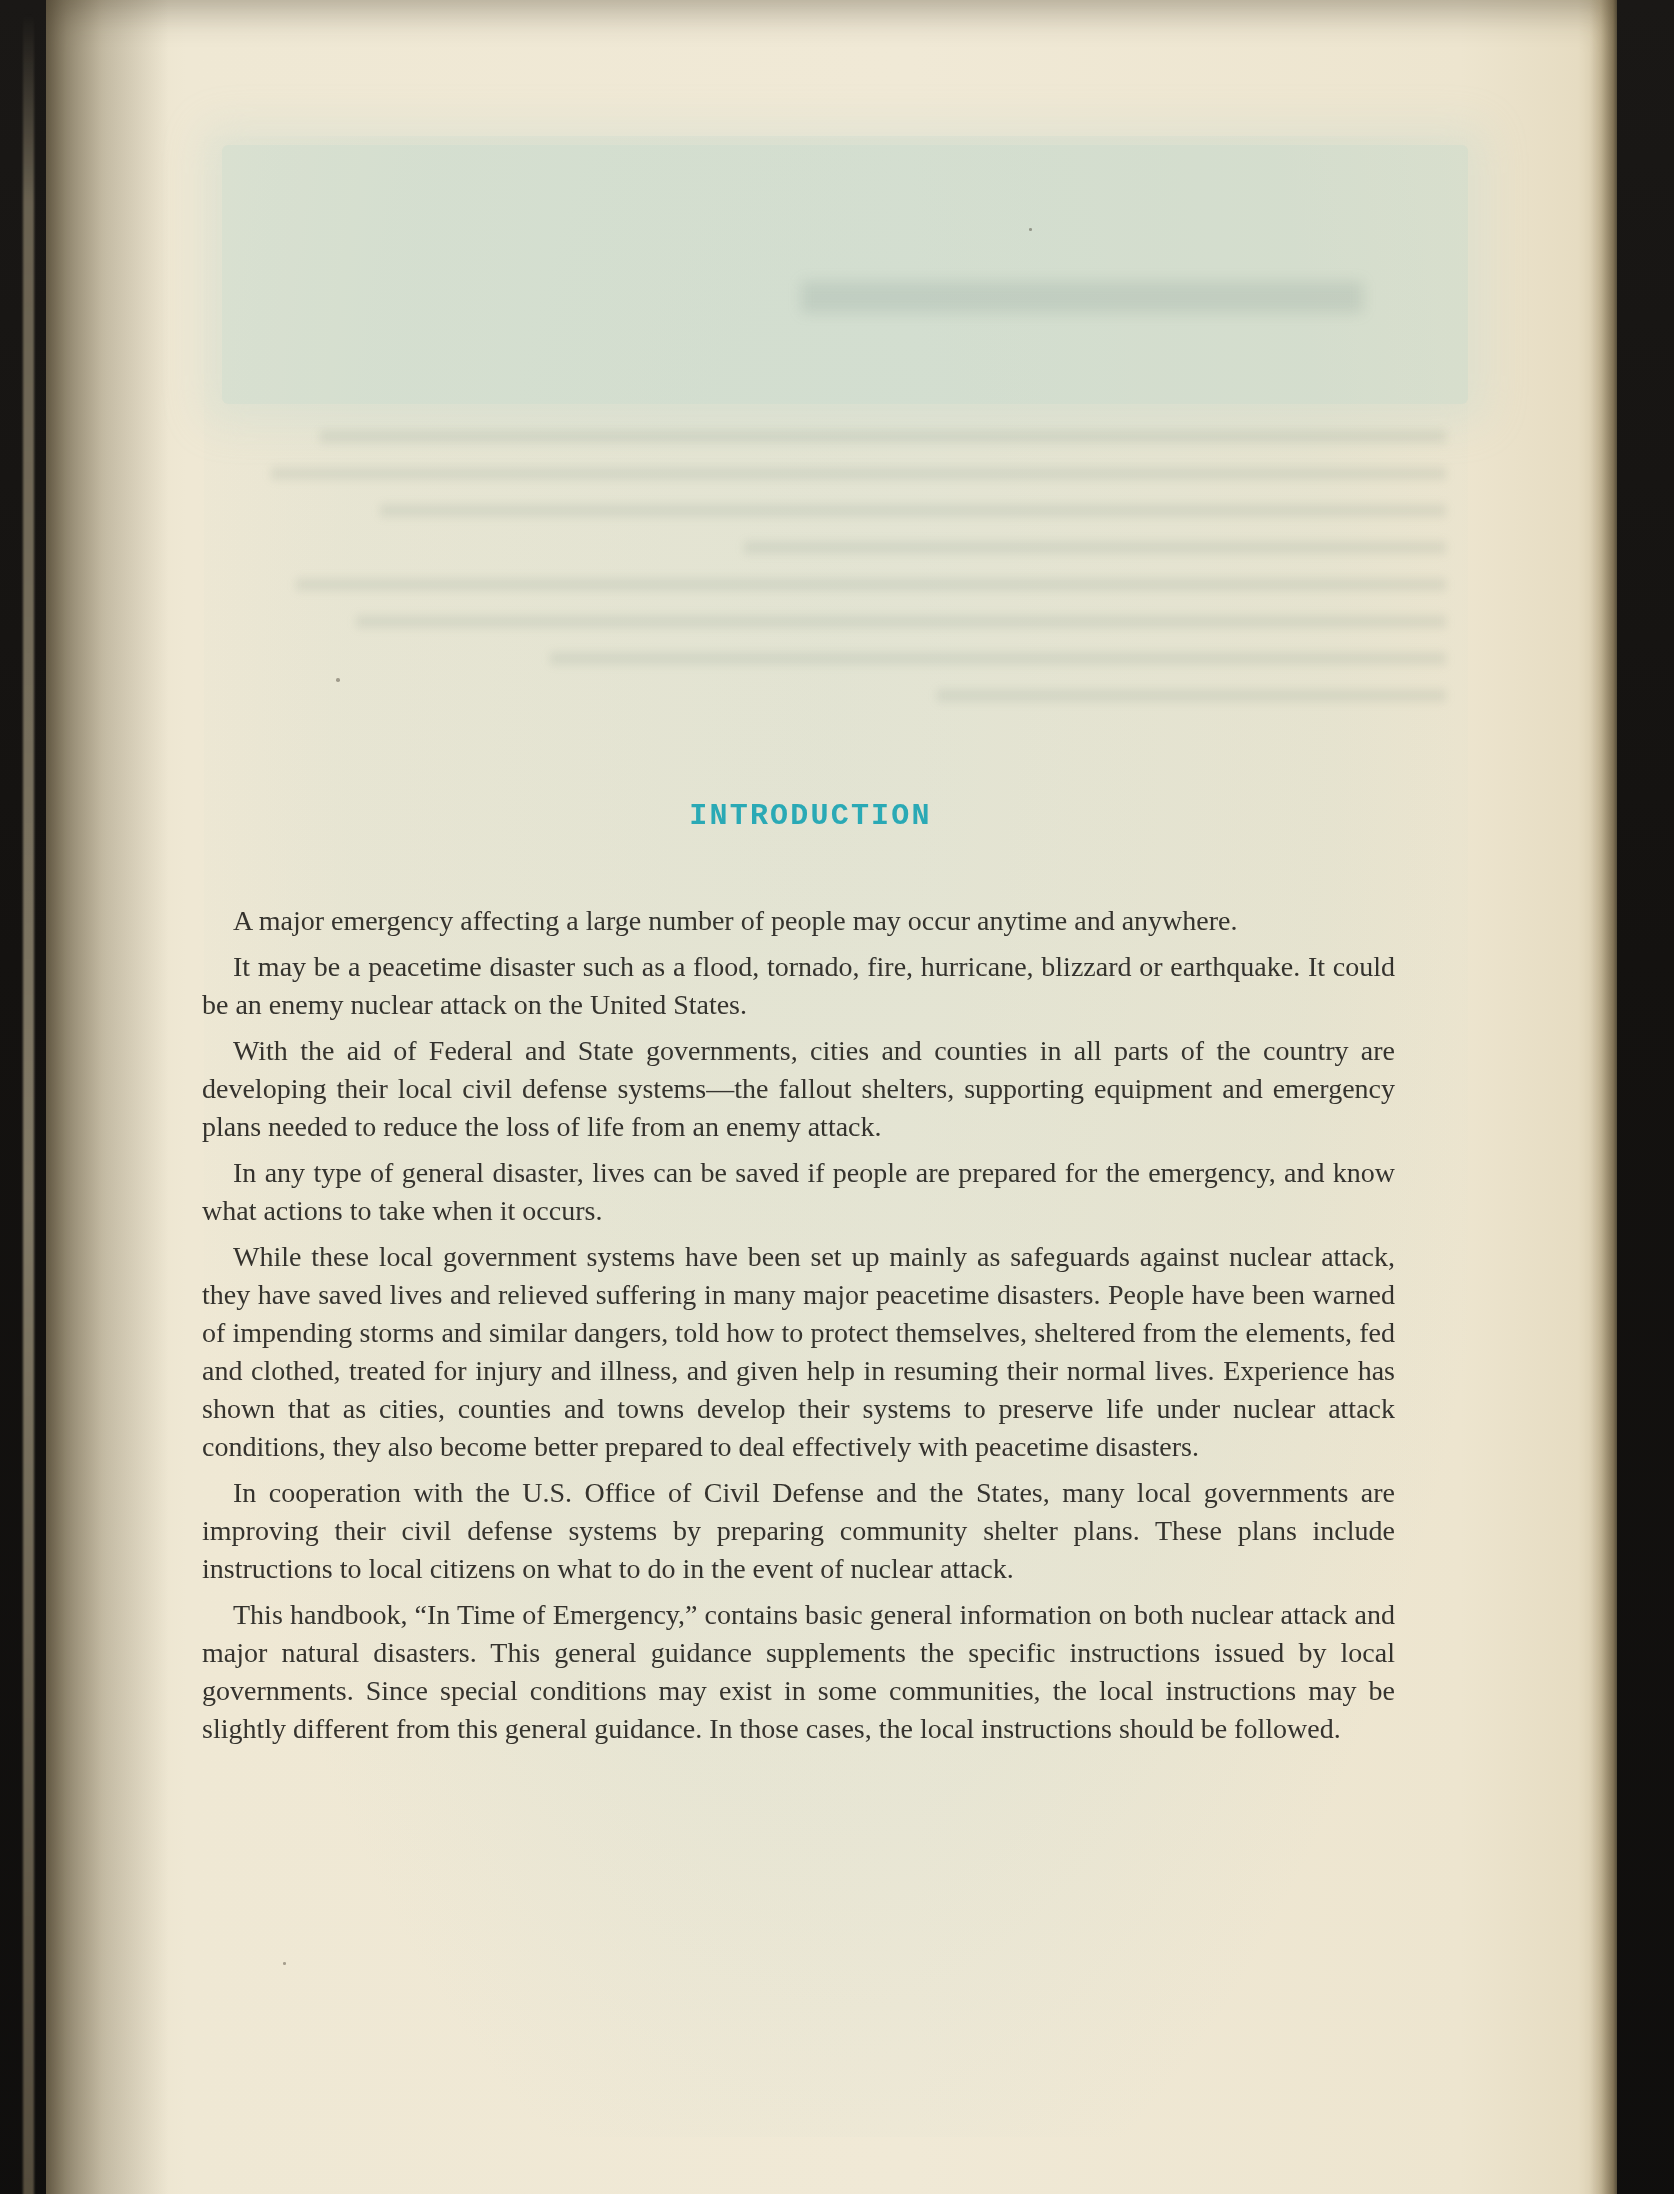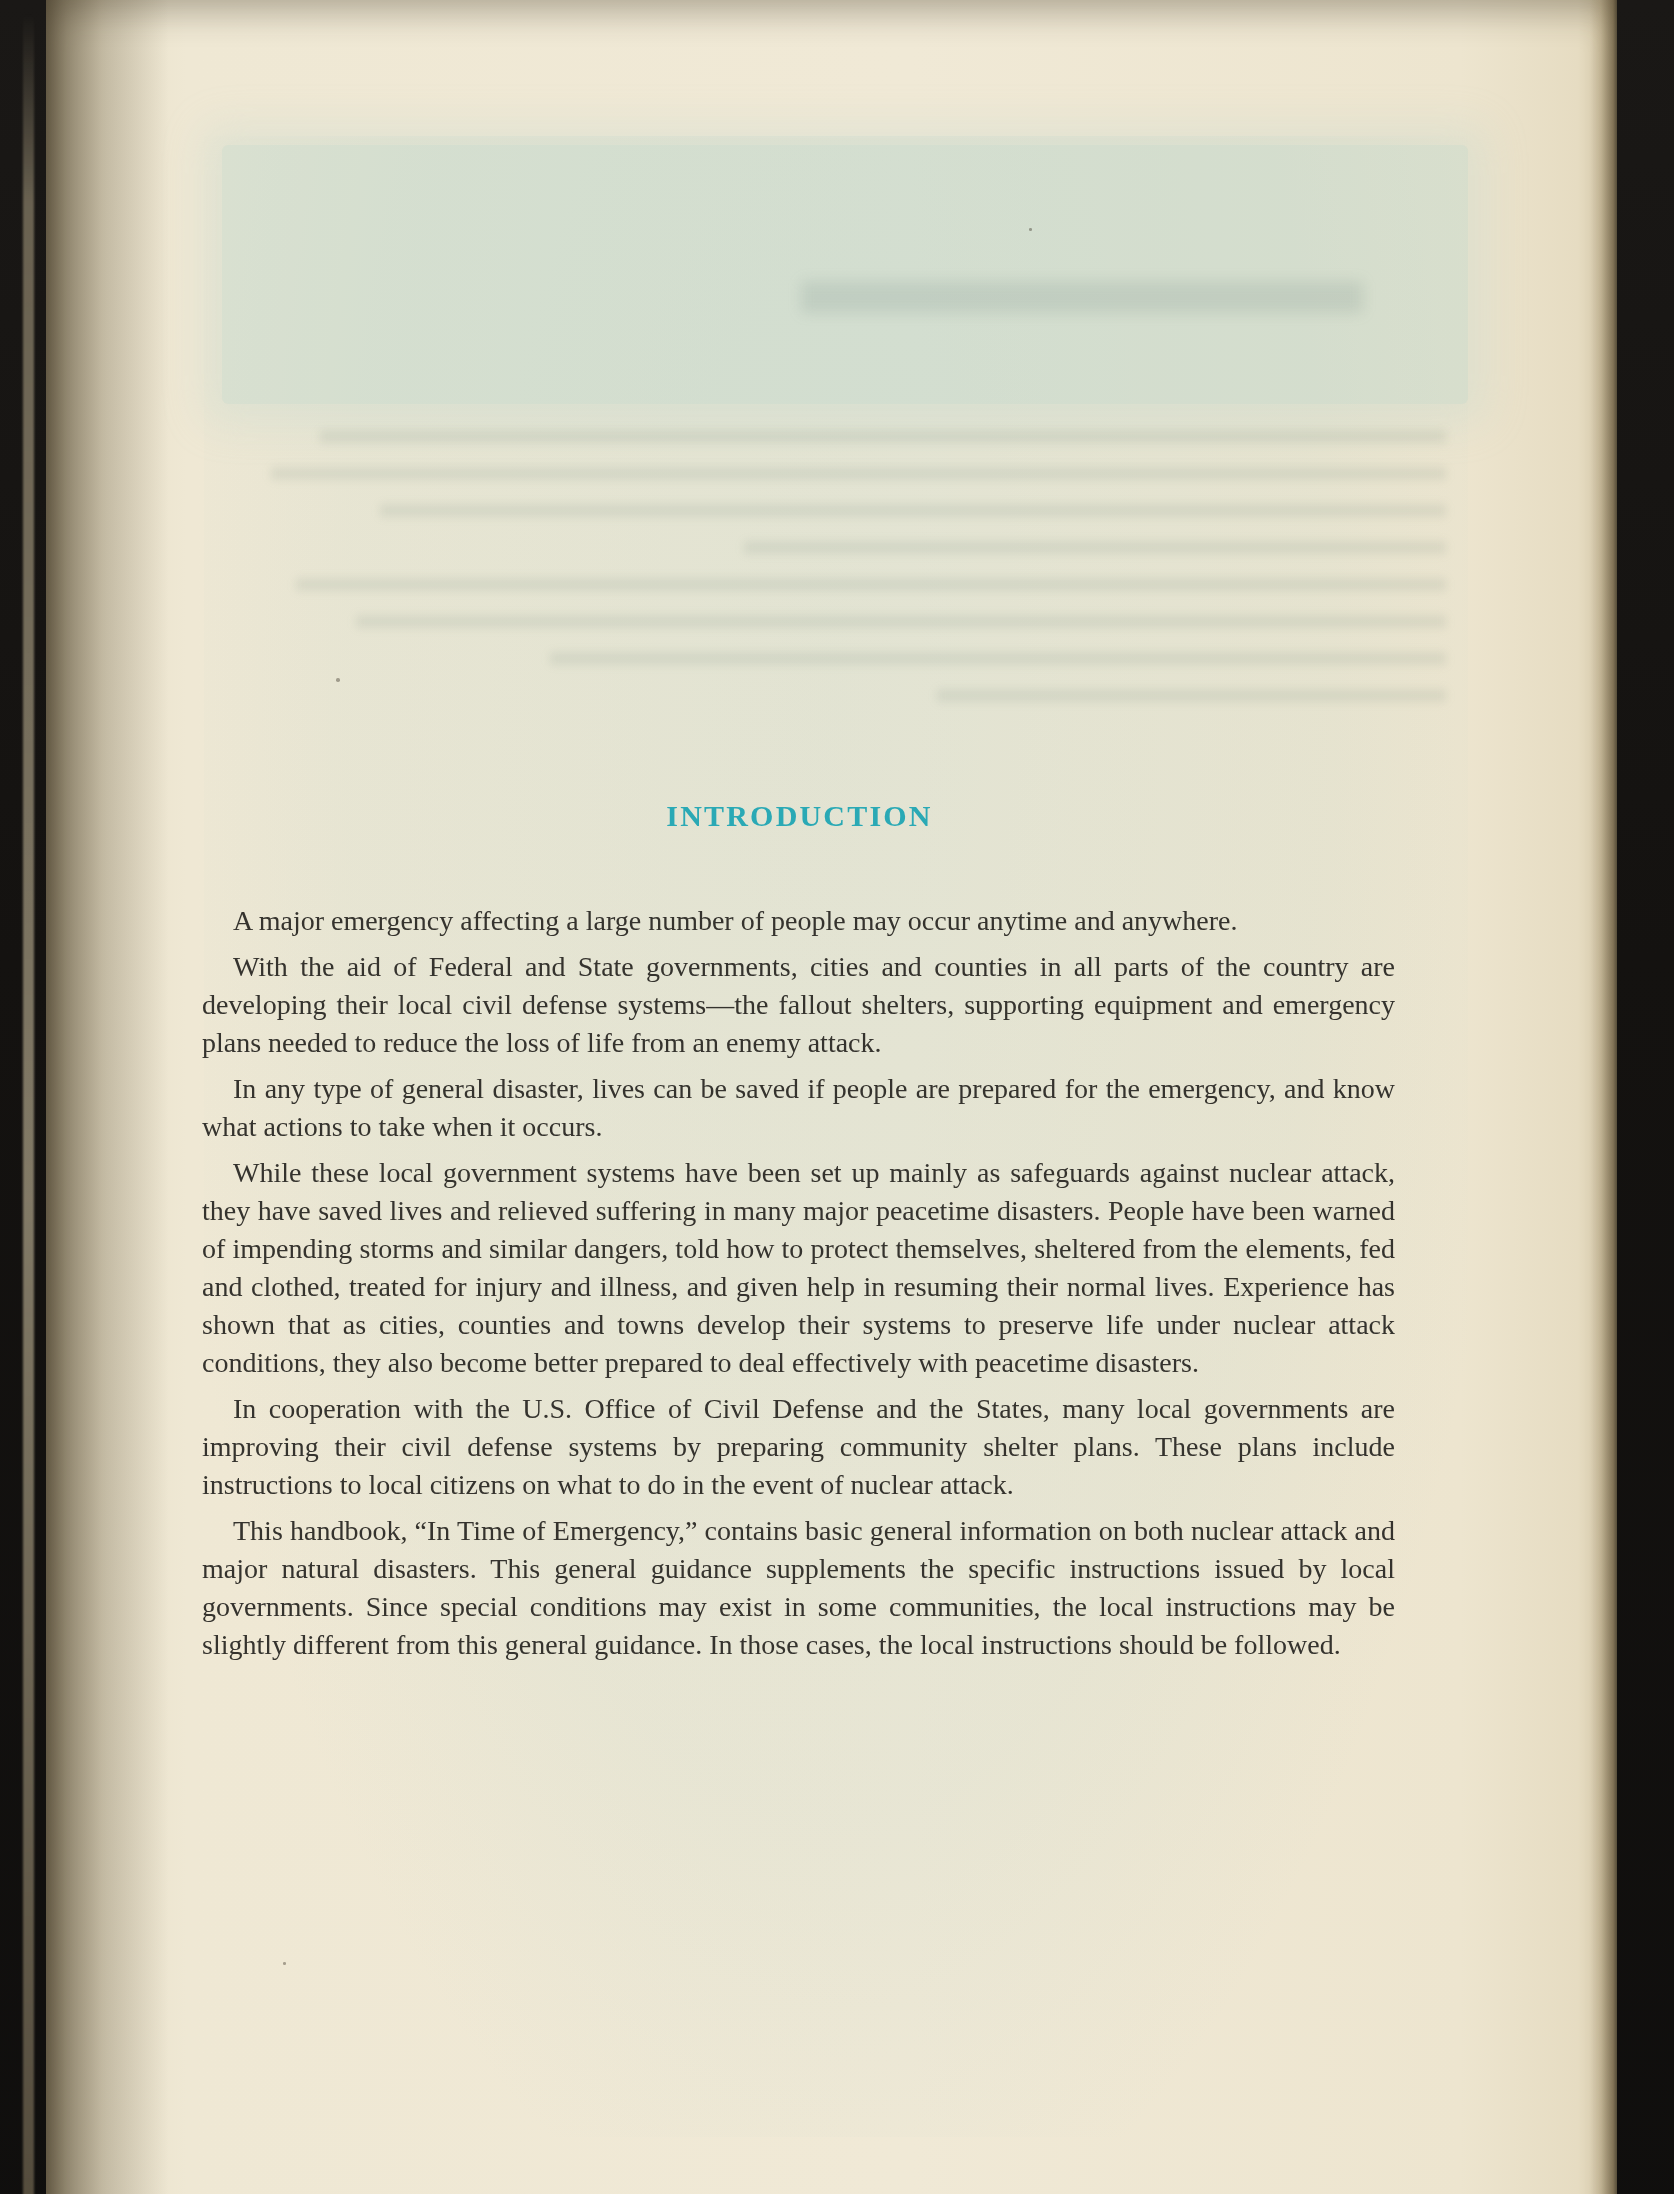--- a/index.html
+++ b/index.html
@@ -116,25 +116,25 @@
   .speck.s3 { left: 237px;  top: 1962px; width: 2.6px; height: 2.6px; }
 
   .content {
     position: absolute;
     left: 156px; top: 0;
     width: 1195px;
   }
 
   .heading {
     position: absolute;
-    top: 799px; left: 0;
+    top: 799px; left: 11px;
     width: 100%;
     margin: 0;
     text-align: center;
-    font-family: Liberation Serif, serif;
+    font-family: Liberation Mono, monospace;
     font-weight: bold;
     font-size: 30px;
     letter-spacing: 2.2px;
     color: #2aa9b5;
   }
 
   .paragraphs {
     position: absolute;
     top: 902px; left: 0;
     width: 100%;
@@ -172,20 +172,21 @@
 
   <div class="speck s1"></div>
   <div class="speck s2"></div>
   <div class="speck s3"></div>
 
   <div class="content">
     <h1 class="heading">INTRODUCTION</h1>
 
     <div class="paragraphs">
       <p>A major emergency affecting a large number of people may occur anytime and anywhere.</p>
+      <p>It may be a peacetime disaster such as a flood, tornado, fire, hurricane, blizzard or earthquake. It could be an enemy nuclear attack on the United States.</p>
       <p>With the aid of Federal and State governments, cities and counties in all parts of the country are developing their local civil defense systems—the fallout shelters, supporting equipment and emergency plans needed to reduce the loss of life from an enemy attack.</p>
       <p>In any type of general disaster, lives can be saved if people are prepared for the emergency, and know what actions to take when it occurs.</p>
       <p>While these local government systems have been set up mainly as safeguards against nuclear attack, they have saved lives and relieved suffering in many major peacetime disasters. People have been warned of impending storms and similar dangers, told how to protect themselves, sheltered from the elements, fed and clothed, treated for injury and illness, and given help in resuming their normal lives. Experience has shown that as cities, counties and towns develop their systems to preserve life under nuclear attack conditions, they also become better prepared to deal effectively with peacetime disasters.</p>
       <p>In cooperation with the U.S. Office of Civil Defense and the States, many local governments are improving their civil defense systems by preparing community shelter plans. These plans include instructions to local citizens on what to do in the event of nuclear attack.</p>
       <p>This handbook, “In Time of Emergency,” contains basic general information on both nuclear attack and major natural disasters. This general guidance supplements the specific instructions issued by local governments. Since special conditions may exist in some communities, the local instructions may be slightly different from this general guidance. In those cases, the local instructions should be followed.</p>
     </div>
   </div>
 
   <div class="spine-shadow"></div>
   <div class="page-right-edge"></div>

